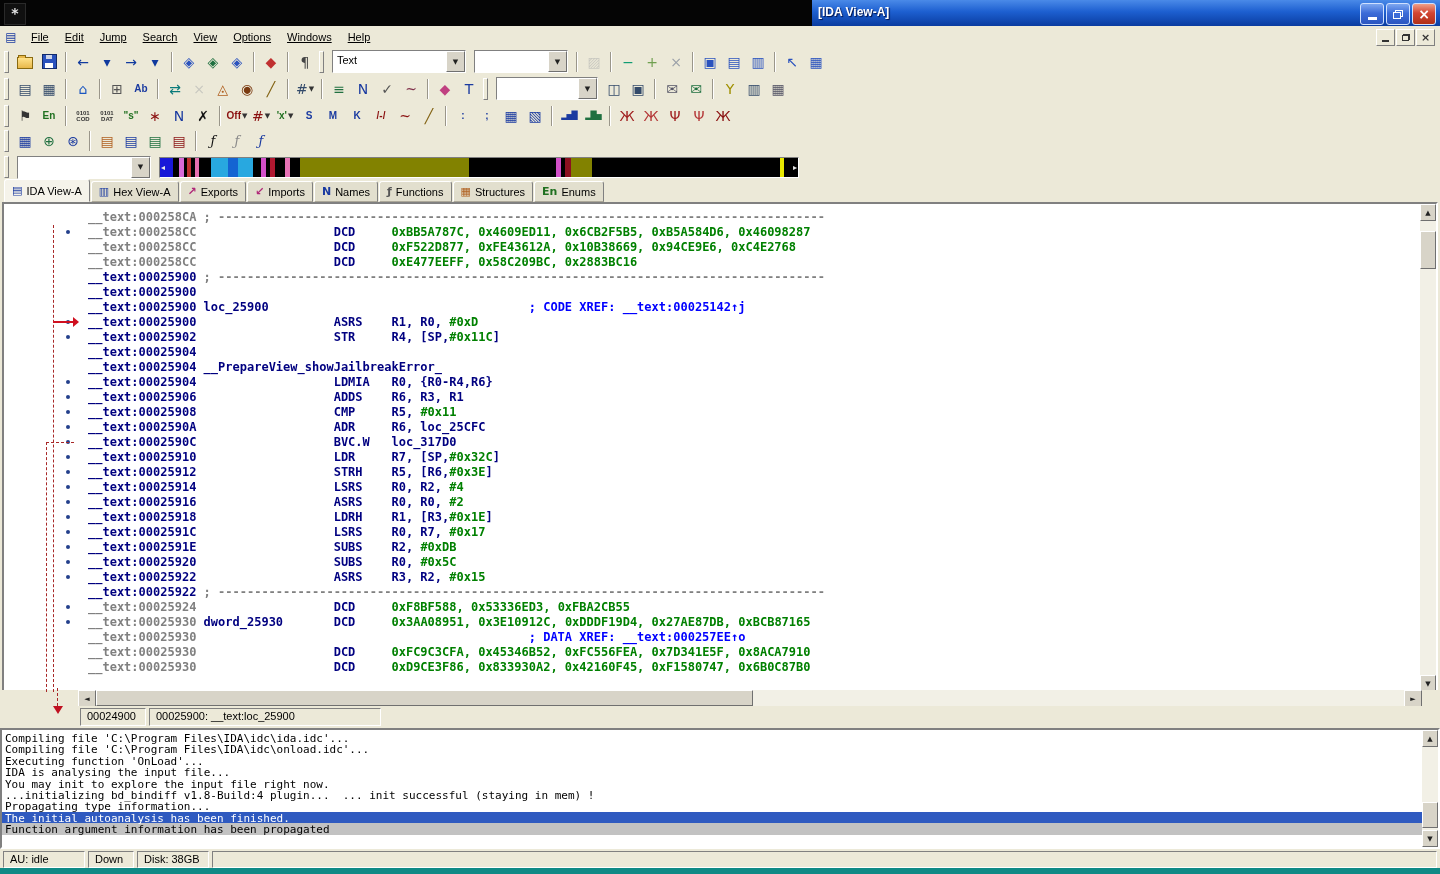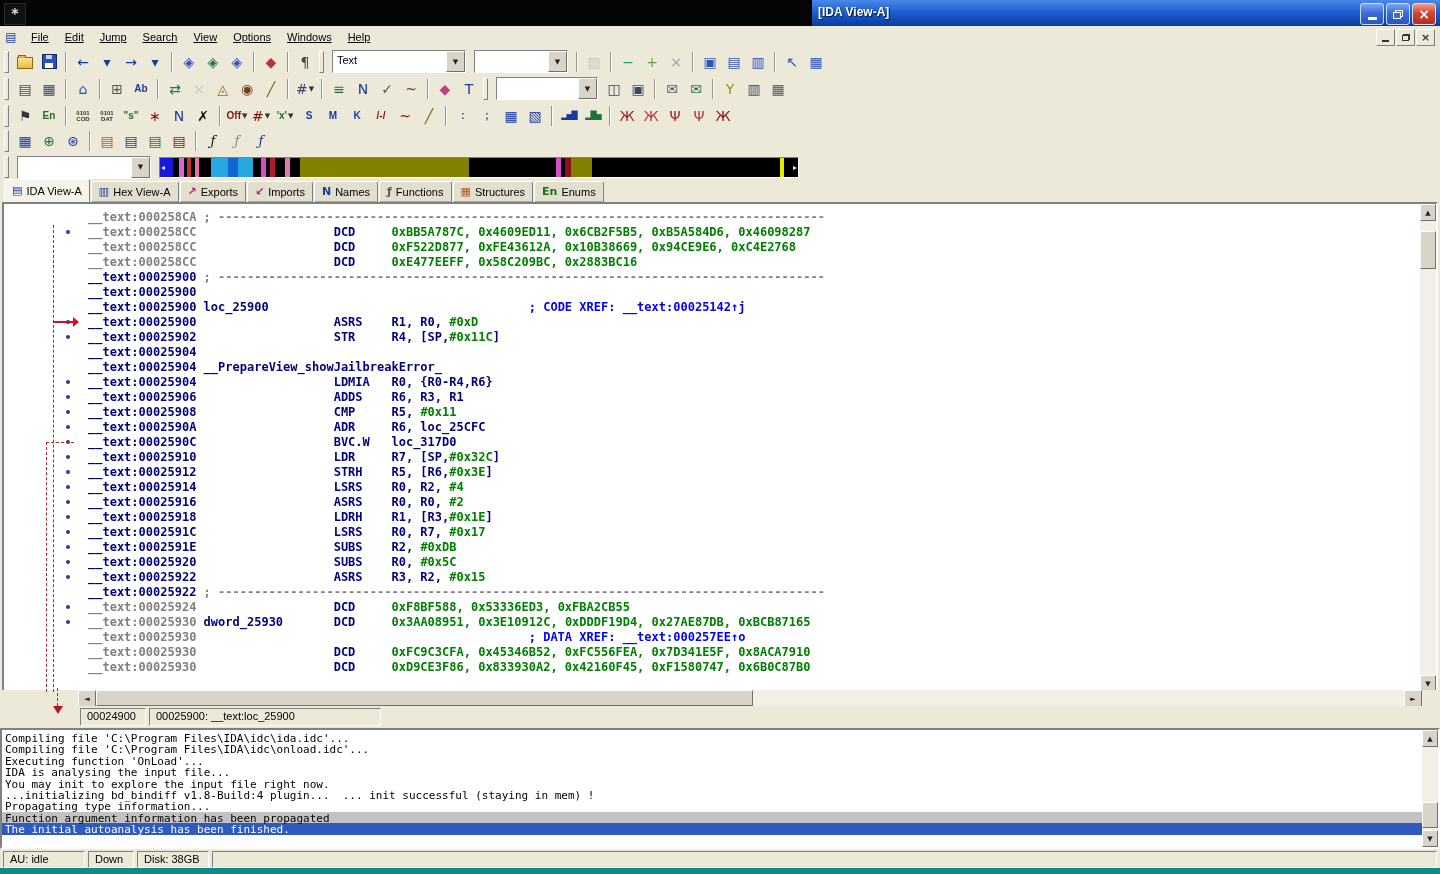--- a/index.html
+++ b/index.html
@@ -596,22 +596,22 @@
 
   <div class="output">
     <div class="out-lines" id="out-lines">
         <div class="out-line">Compiling file 'C:\Program Files\IDA\idc\ida.idc'...</div>
         <div class="out-line">Compiling file 'C:\Program Files\IDA\idc\onload.idc'...</div>
         <div class="out-line">Executing function 'OnLoad'...</div>
         <div class="out-line">IDA is analysing the input file...</div>
         <div class="out-line">You may init to explore the input file right now.</div>
         <div class="out-line">...initializing bd_bindiff v1.8-Build:4 plugin...  ... init successful (staying in mem) !</div>
         <div class="out-line">Propagating type information...</div>
+        <div class="out-line sel">The initial autoanalysis has been finished.</div>
         <div class="out-line hl">Function argument information has been propagated</div>
-        <div class="out-line sel">The initial autoanalysis has been finished.</div>
       </div>
     <div class="vscroll out-vs">
       <div class="sb-btn">▲</div>
       <div class="sb-track">
         <div class="sb-thumb" style="top:55px;height:24px"></div>
       </div>
       <div class="sb-btn">▼</div>
     </div>
   </div>
 

